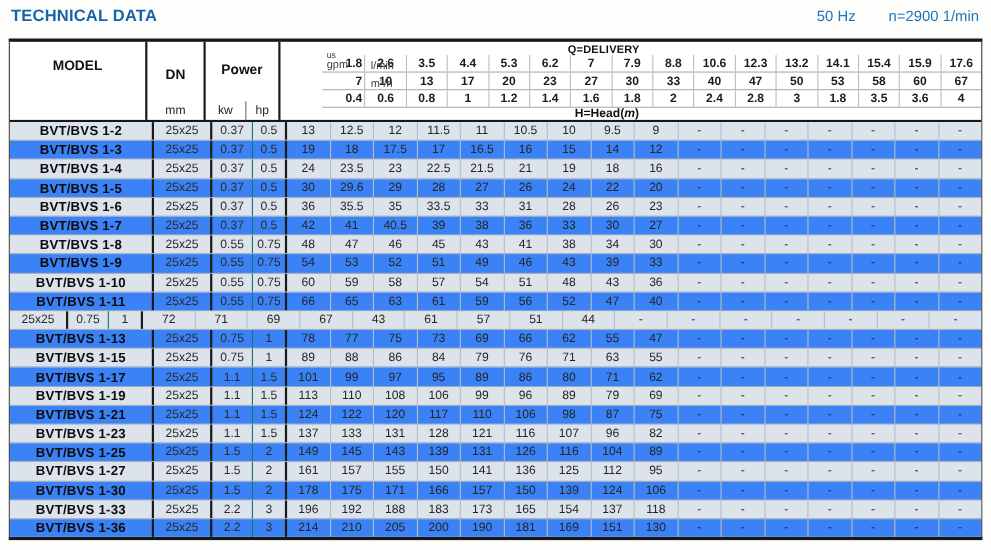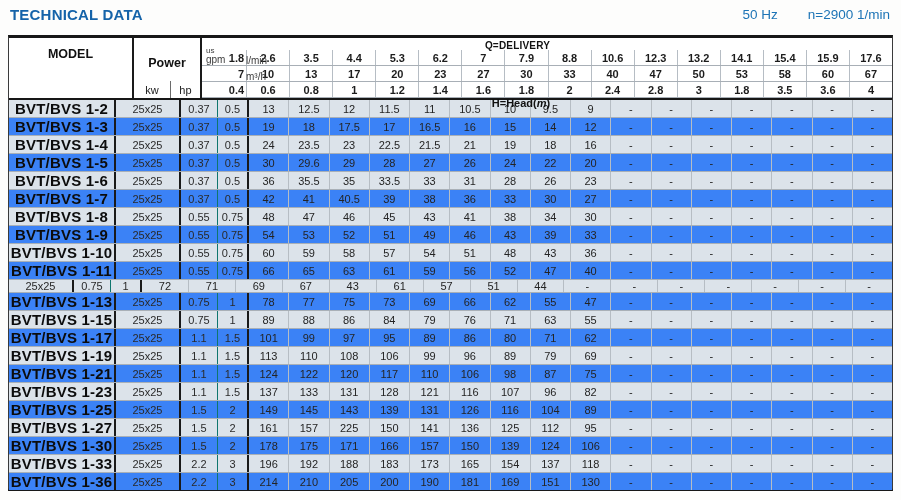--- a/index.html
+++ b/index.html
@@ -18,58 +18,62 @@
   .h-dn .main{flex:1;display:flex;align-items:center;justify-content:center;font-weight:bold;font-size:12.5px;padding-top:6px;color:#111;}
   .unit-cell{height:17px;display:flex;align-items:center;justify-content:center;font-size:11px;color:#222;}
   .h-power{width:68px;box-sizing:border-box;border-right:2px solid #1a1a1a;display:flex;flex-direction:column;}
   .h-power .main{flex:1;display:flex;align-items:flex-start;justify-content:center;font-weight:bold;font-size:12.5px;padding-top:18px;color:#111;}
   .h-power .units{height:17px;display:flex;}
   .h-kw{width:37px;box-sizing:border-box;}
   .h-hp{width:31px;box-sizing:border-box;border-left:1px solid #6b6b6b;}
   .h-delivery{flex:1;display:flex;flex-direction:column;}
   .q-row{height:12px;position:relative;}
   .q-label{position:absolute;left:41%;top:2px;font-weight:bold;font-size:10px;color:#111;letter-spacing:.2px;}
-  .u-row{height:16px;display:flex;position:relative;box-sizing:border-box;border-bottom:1px solid #a8afb6;}
+  .u-row{height:16px;display:flex;position:relative;box-sizing:border-box;border-bottom:1px solid #a8afb6;margin-left:38px;}
   .u-label{position:absolute;left:4px;bottom:15px;font-size:10px;color:#3c3c3c;line-height:1;padding-left:40px;}
   .u-label-2l{position:absolute;left:4px;top:-3px;color:#3c3c3c;line-height:.95;}
   .u-label-2l .sm{font-size:8px;}
   .u-label-2l .lg{font-size:10px;}
   .u-cells{display:flex;flex:1;}
   .u-cell{flex:1;display:flex;align-items:center;justify-content:center;font-weight:bold;font-size:11px;color:#1c1c1c;box-sizing:border-box;border-right:1px solid #b6bdc4;}
   .u-cell:last-child{border-right:none;}
   .u-cell.first{justify-content:flex-end;padding-right:2px;}
   .head-row{flex:1;position:relative;}
   .head-label{position:absolute;left:42%;top:-1px;font-weight:bold;font-size:11px;color:#111;}
   .head-label .it{font-style:italic;}
   
   .tbody{flex:1;display:flex;flex-direction:column;}
   .row{flex:1;display:flex;box-sizing:border-box;border-bottom:1px solid #a9b0b7;background:#3b82f6;}
   .row:last-child{border-bottom:none;}
   .row:nth-child(odd){background:#dce3ea;}
-  .c-model{width:107px;box-sizing:border-box;border-right:2px solid #1a1a1a;font-weight:bold;font-size:15px;display:flex;align-items:center;justify-content:center;color:#0c0c0c;letter-spacing:.2px;}
-  .c-dn{width:65px;box-sizing:border-box;border-right:2px solid #1a1a1a;font-size:11px;display:flex;align-items:center;justify-content:center;color:#2a2a2a;}
+  .c-model{width:131px;box-sizing:border-box;border-right:2px solid #1a1a1a;font-weight:bold;font-size:12px;display:flex;align-items:center;justify-content:center;color:#0c0c0c;letter-spacing:.2px;}
+  .c-dn{width:53px;box-sizing:border-box;border-right:2px solid #1a1a1a;font-size:11px;display:flex;align-items:center;justify-content:center;color:#2a2a2a;}
   .c-kw{width:37px;box-sizing:border-box;border-right:1px solid #0f766e;font-size:11px;display:flex;align-items:center;justify-content:center;color:#2a2a2a;}
   .c-hp{width:31px;box-sizing:border-box;border-right:2px solid #1a1a1a;font-size:11px;display:flex;align-items:center;justify-content:center;color:#2a2a2a;}
   .c-vals{flex:1;display:flex;}
   .c-val{flex:1;box-sizing:border-box;border-right:1px solid #b6bdc4;font-size:11px;display:flex;align-items:center;justify-content:center;color:#242424;}
   .c-val:last-child{border-right:none;}
 </style>
 </head>
 <body>
 
 <div class="page">
   <div class="title">TECHNICAL DATA</div>
   <div class="topright">
     <span>50 Hz</span>
     <span>n=2900 1/min</span>
   </div>
 
   <div class="tbl">
     <div class="thead">
       <div class="h-model">MODEL</div>
+      <div class="h-dn">
+        <div class="main">DN</div>
+        <div class="unit-cell">mm</div>
+      </div>
       <div class="h-power">
         <div class="main">Power</div>
         <div class="units">
           <div class="h-kw unit-cell">kw</div>
           <div class="h-hp unit-cell">hp</div>
         </div>
       </div>
       <div class="h-delivery">
         <div class="q-row">
           <span class="q-label">Q=DELIVERY</span>
@@ -597,21 +601,21 @@
   </div>
 
   <div class="row">
     <div class="c-model">BVT/BVS 1-27</div>
     <div class="c-dn">25x25</div>
     <div class="c-kw">1.5</div>
     <div class="c-hp">2</div>
     <div class="c-vals">
             <div class="c-val">161</div>
             <div class="c-val">157</div>
-            <div class="c-val">225</div>
+            <div class="c-val">155</div>
             <div class="c-val">150</div>
             <div class="c-val">141</div>
             <div class="c-val">136</div>
             <div class="c-val">125</div>
             <div class="c-val">112</div>
             <div class="c-val">95</div>
             <div class="c-val">-</div>
             <div class="c-val">-</div>
             <div class="c-val">-</div>
             <div class="c-val">-</div>

